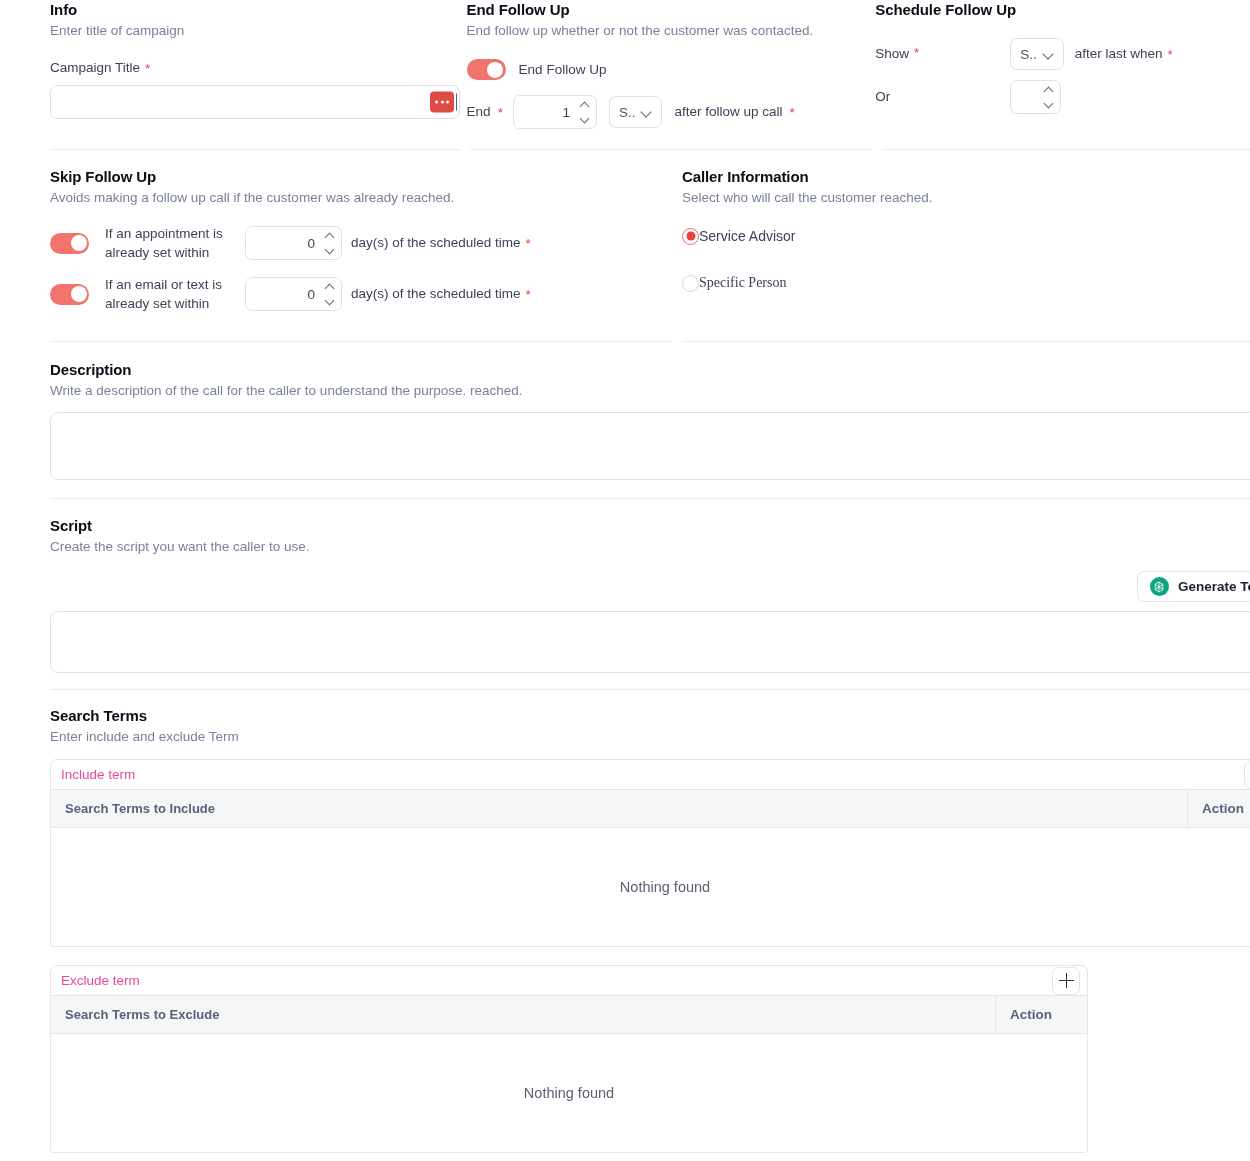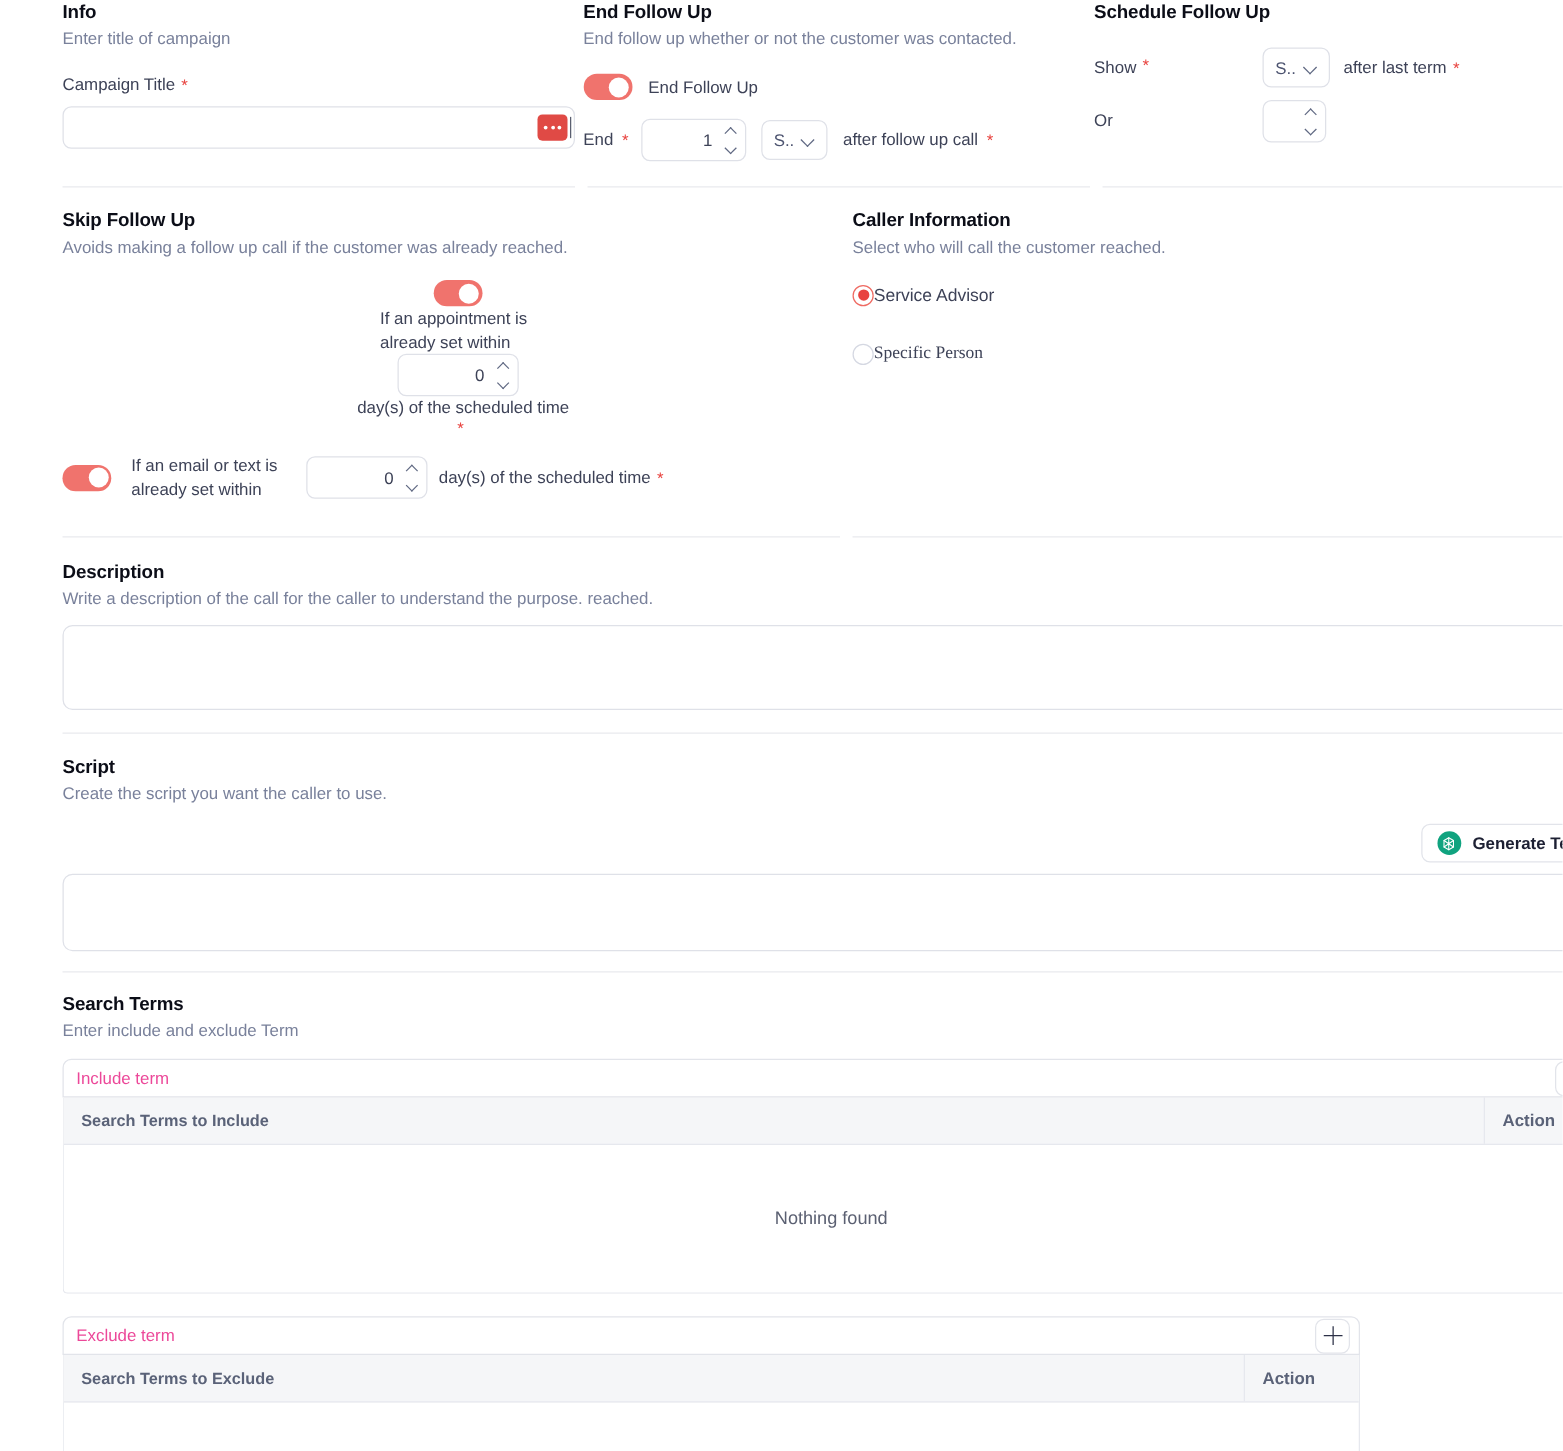--- a/index.html
+++ b/index.html
@@ -189,21 +189,21 @@
 
       <div style="margin-top:19px;display:flex;align-items:center;">
         <span style="width:135px;display:flex;gap:5px;">
           <span class="lbl">Show</span>
           <span class="req">*</span>
         </span>
         <span class="sel">
           <span>S..</span>
           <span class="dn"></span>
         </span>
-        <span class="lbl" style="margin-left:11px;">after last term</span>
+        <span class="lbl" style="margin-left:11px;">after last when</span>
         <span class="req" style="margin-left:5px;">*</span>
       </div>
 
       <div style="margin-top:10px;display:flex;align-items:center;">
         <span style="width:135px;" class="lbl">Or</span>
         <span class="spin" style="width:51px;padding-right:24px;">
           <span></span>
           <span class="arrows">
             <span class="chev up"></span>
             <span class="chev down"></span>
@@ -218,21 +218,21 @@
     <div class="divseg" style="width:402px;margin-left:10px;"></div>
     <div class="divseg" style="width:398px;margin-left:10px;"></div>
   </div>
 
   <div style="display:flex;margin-top:17px;">
 
     <div style="width:632px;">
       <div class="sec-title">Skip Follow Up</div>
       <div class="sec-sub">Avoids making a follow up call if the customer was already reached.</div>
 
-      <div style="margin-top:17px;display:flex;align-items:center;flex-direction:column;">
+      <div style="margin-top:17px;display:flex;align-items:center;">
         <span class="tgl">
             <span class="knob"></span>
           </span>
         <span class="lbl" style="width:140px;margin-left:16px;line-height:19px;">If an appointment is already set within</span>
         <span class="spin" style="width:97px;">
           <span>0</span>
           <span class="arrows">
             <span class="chev up"></span>
             <span class="chev down"></span>
           </span>

